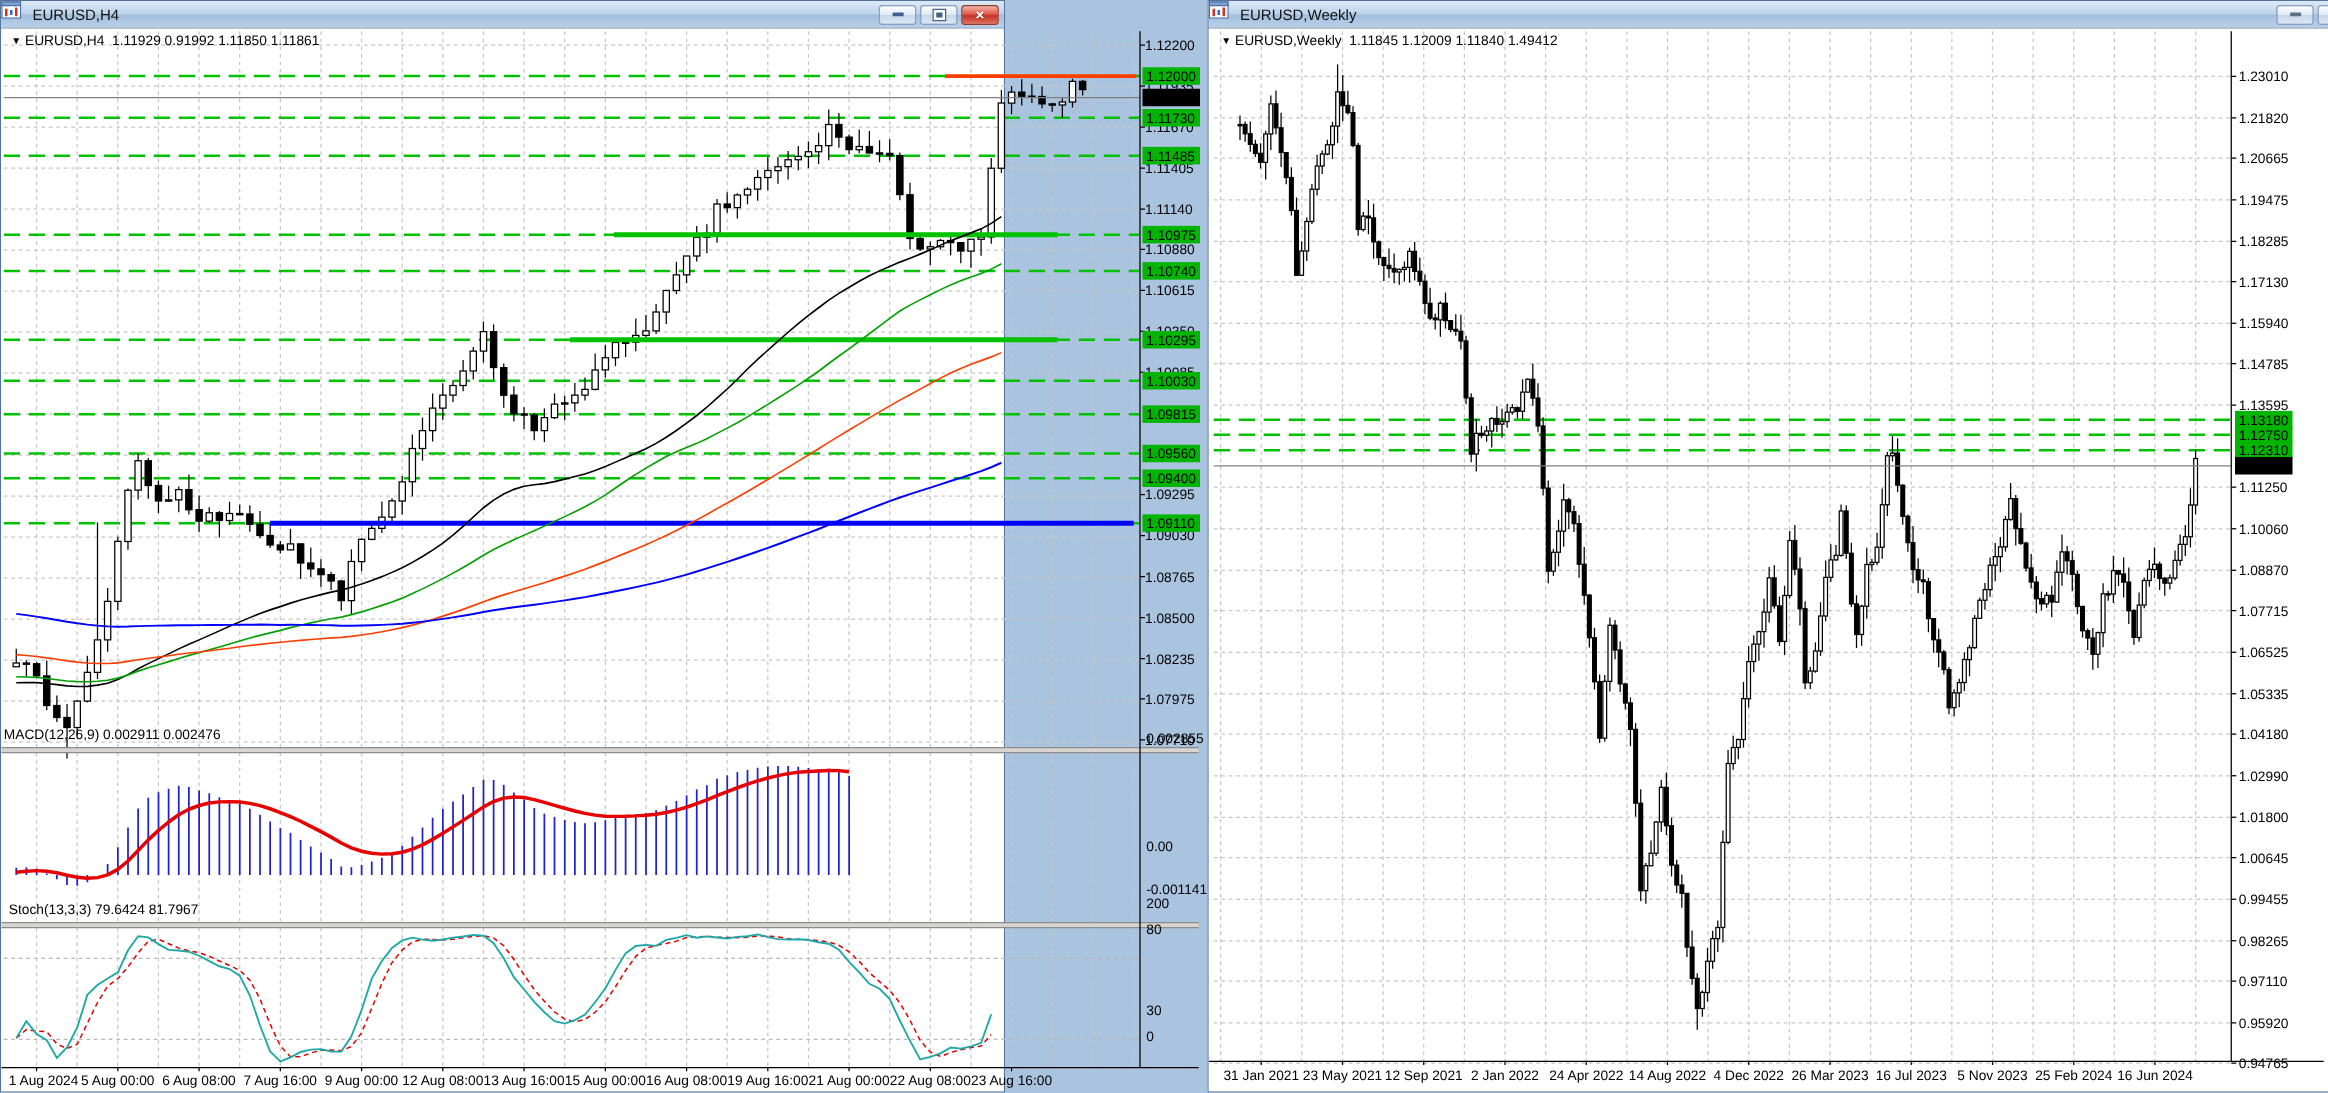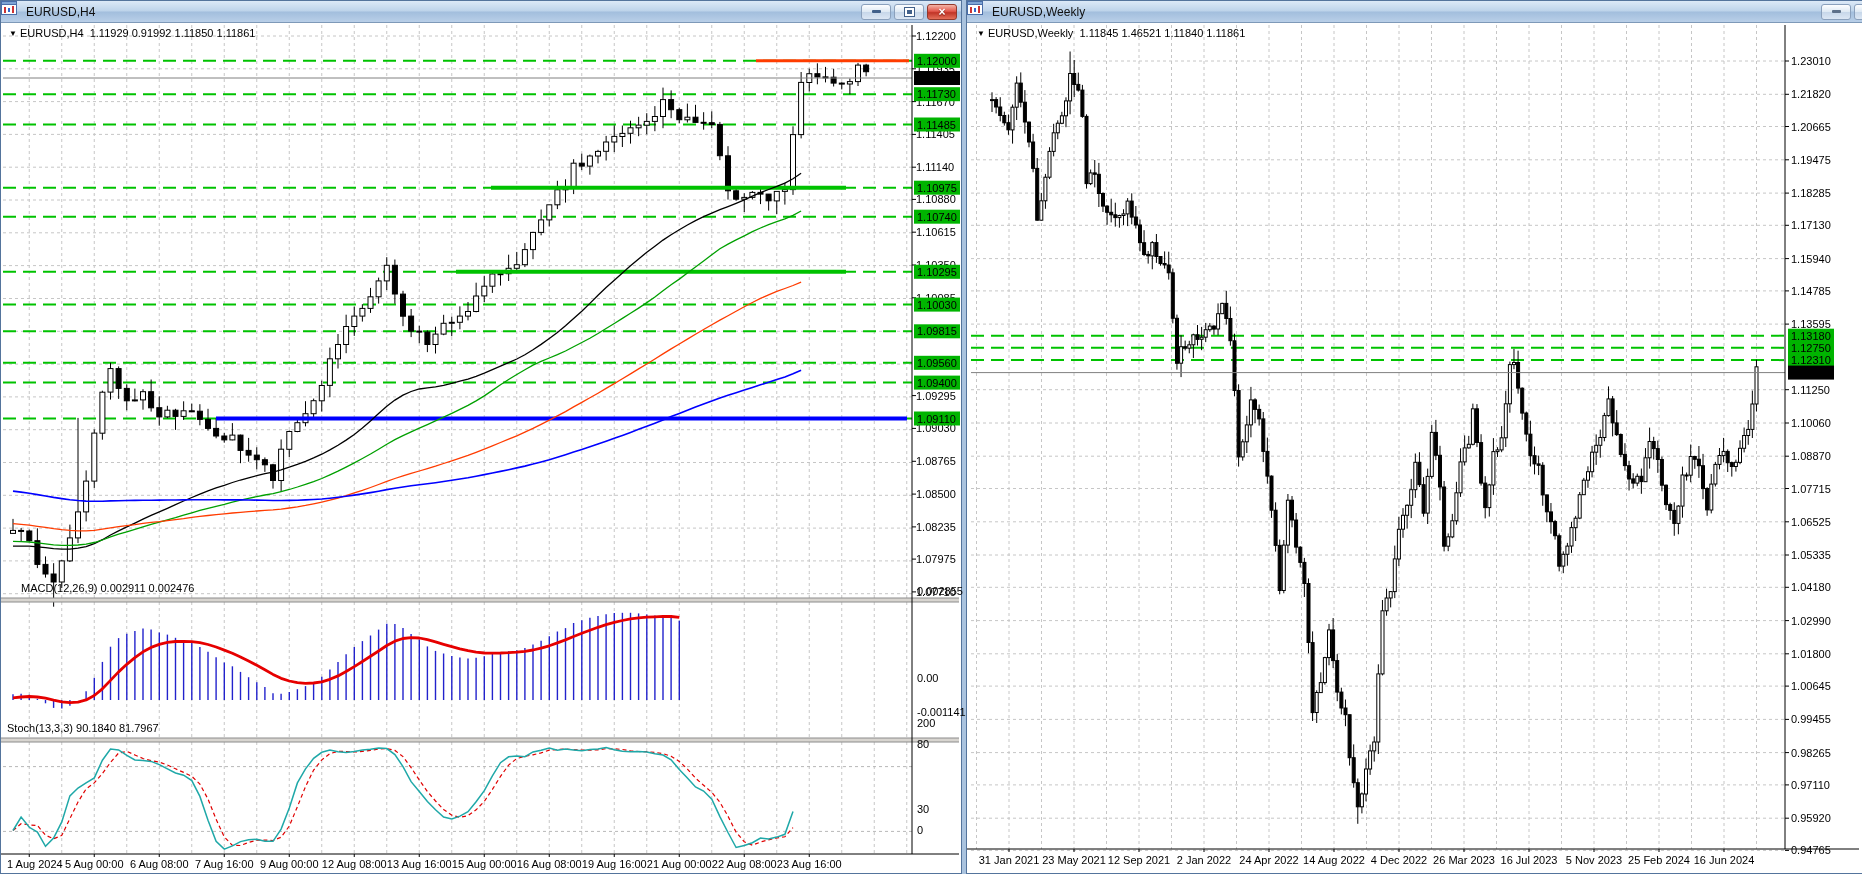--- a/index.html
+++ b/index.html
@@ -26,21 +26,21 @@
   svg text{font-family:"Liberation Sans",sans-serif;font-size:11px;fill:#000}
   .ov{position:absolute;font-size:11px;color:#000;white-space:pre;pointer-events:none}
   .arr{font-size:8px;vertical-align:1px}
   .wicon{width:16px;height:14px;display:inline-block}
 </style>
 </head>
 <body>
 
 <div id="workspace">
 
-  <section class="win" id="win-left" style="left:0;top:0;width:962px;height:874px">
+  <section class="win" id="win-left" style="left:0;top:0;width:804px;height:874px">
     <header class="tb">
       <span class="wicon">
         <svg width="16" height="14">
             <rect x="0.5" y="0.5" width="15" height="13" fill="#fff" stroke="#4a6ea9"></rect>
             <rect x="0.5" y="0.5" width="15" height="3" fill="#7ea4d4" stroke="#4a6ea9"></rect>
             <rect x="3" y="6" width="2" height="6" fill="#c33"></rect>
             <rect x="7" y="7" width="2" height="4" fill="#36c"></rect>
             <rect x="11" y="5" width="2" height="7" fill="#c33"></rect>
           </svg>
       </span>
@@ -566,25 +566,25 @@
           <line x1="613.25" y1="831" x2="613.25" y2="834" stroke="#000"></line>
           <text x="613.25" y="845" text-anchor="middle">19 Aug 16:00</text>
           <line x1="678.25" y1="831" x2="678.25" y2="834" stroke="#000"></line>
           <text x="678.25" y="845" text-anchor="middle">21 Aug 00:00</text>
           <line x1="743.25" y1="831" x2="743.25" y2="834" stroke="#000"></line>
           <text x="743.25" y="845" text-anchor="middle">22 Aug 08:00</text>
           <line x1="808.25" y1="831" x2="808.25" y2="834" stroke="#000"></line>
           <text x="808.25" y="845" text-anchor="middle">23 Aug 16:00</text>
         </svg>
       <div class="ov" style="left:8px;top:4px"><span class="arr">▼</span> <span>EURUSD,H4</span>  <span>1.11929 0.91992 1.11850 1.11861</span></div>
-      <div class="ov" style="left:20px;top:559px">MACD(12,26,9) 0.002911 0.002476</div>
+      <div class="ov" style="left:2px;top:559px">MACD(12,26,9) 0.002911 0.002476</div>
       <div class="ov" style="left:916px;top:562px">0.002855</div>
       <div class="ov" style="left:916px;top:649px">0.00</div>
       <div class="ov" style="left:916px;top:683px">-0.001141</div>
-      <div class="ov" style="left:6px;top:699px">Stoch(13,3,3) 90.1840 81.7967</div>
+      <div class="ov" style="left:6px;top:699px">Stoch(13,3,3) 79.6424 81.7967</div>
       <div class="ov" style="left:916px;top:694px">200</div>
       <div class="ov" style="left:916px;top:715px">80</div>
       <div class="ov" style="left:916px;top:780px">30</div>
       <div class="ov" style="left:916px;top:801px">0</div>
     </div>
   </section>
 
   <section class="win" id="win-right" style="left:966px;top:0;width:956px;height:874px">
     <header class="tb">
       <span class="wicon">
@@ -1114,16 +1114,16 @@
           <text x="497" y="841" text-anchor="middle">26 Mar 2023</text>
           <line x1="562" y1="826" x2="562" y2="829" stroke="#000"></line>
           <text x="562" y="841" text-anchor="middle">16 Jul 2023</text>
           <line x1="627" y1="826" x2="627" y2="829" stroke="#000"></line>
           <text x="627" y="841" text-anchor="middle">5 Nov 2023</text>
           <line x1="692" y1="826" x2="692" y2="829" stroke="#000"></line>
           <text x="692" y="841" text-anchor="middle">25 Feb 2024</text>
           <line x1="757" y1="826" x2="757" y2="829" stroke="#000"></line>
           <text x="757" y="841" text-anchor="middle">16 Jun 2024</text>
         </svg>
-      <div class="ov" style="left:10px;top:4px"><span class="arr">▼</span> <span>EURUSD,Weekly</span>  <span>1.11845 1.46521 1.11840 1.11861</span></div>
+      <div class="ov" style="left:10px;top:4px"><span class="arr">▼</span> <span>EURUSD,Weekly</span>  <span>1.11845 1.12009 1.11840 1.49412</span></div>
     </div>
   </section>
 </div>
 
 </body></html>

